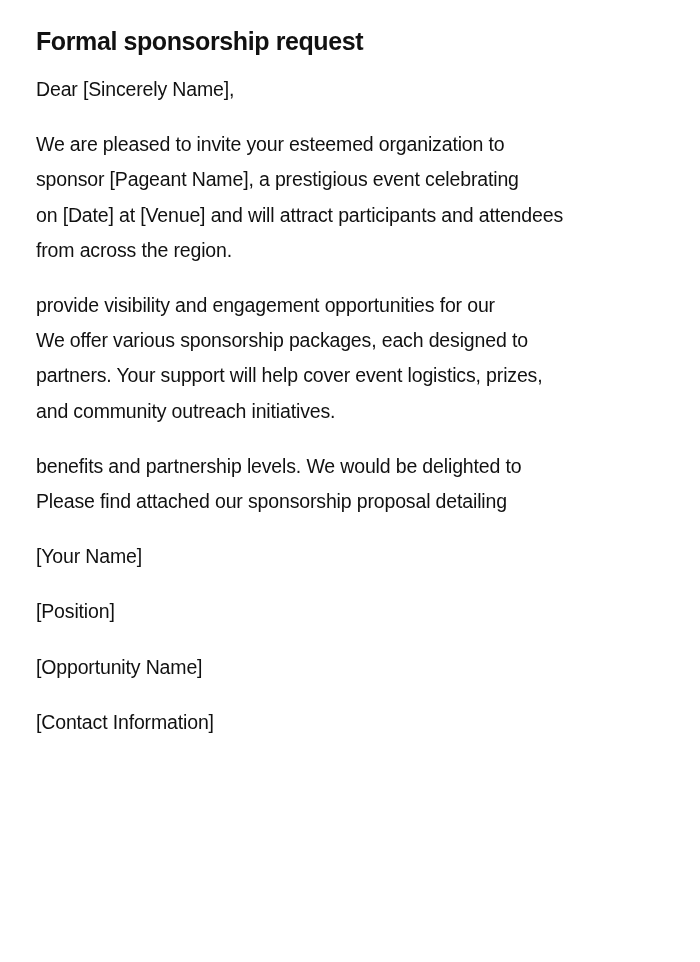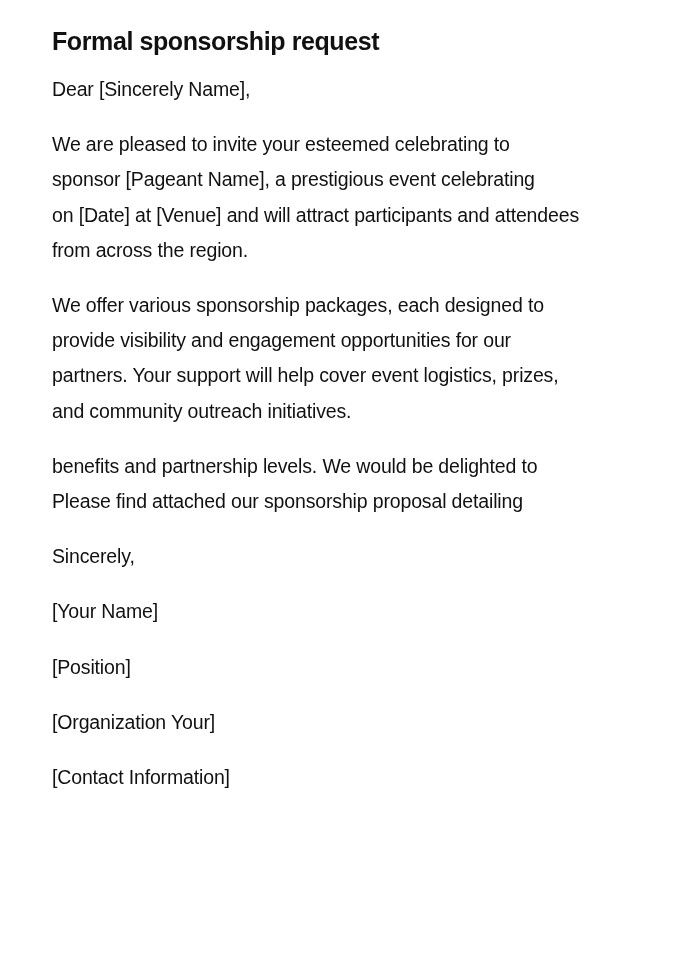--- a/index.html
+++ b/index.html
@@ -9,21 +9,21 @@
     }
     body {
       width: 700px;
       height: 962px;
       overflow: hidden;
       font-family: "Liberation Sans", "DejaVu Sans", sans-serif;
       color: #111111;
     }
     .doc {
       position: relative;
-      padding: 24px 40px 0 52px;
+      padding: 24px 40px 0 36px;
       box-sizing: border-box;
       width: 700px;
     }
     .title {
       font-size: 25px;
       font-weight: bold;
       letter-spacing: -0.4px;
       margin: 0 0 14px 0;
       line-height: 34px;
     }
@@ -42,40 +42,39 @@
 </head>
 <body>
 
 <div class="doc">
   <h1 class="title">Formal sponsorship request</h1>
 
 
   <p class="para">Dear [Sincerely Name],</p>
 
   <p class="para">
-    <span class="line">We are pleased to invite your esteemed celebrating to</span>
+    <span class="line">We are pleased to invite your esteemed organization to</span>
     <span class="line">sponsor [Pageant Name], a prestigious event celebrating</span>
     <span class="line">on [Date] at [Venue] and will attract participants and attendees</span>
     <span class="line">from across the region.</span>
   </p>
 
   <p class="para">
+    <span class="line">provide visibility and engagement opportunities for our</span>
     <span class="line">We offer various sponsorship packages, each designed to</span>
-    <span class="line">provide visibility and engagement opportunities for our</span>
     <span class="line">partners. Your support will help cover event logistics, prizes,</span>
     <span class="line">and community outreach initiatives.</span>
   </p>
 
   <p class="para">
     <span class="line">benefits and partnership levels. We would be delighted to</span>
     <span class="line">Please find attached our sponsorship proposal detailing</span>
   </p>
 
-  <p class="para">Sincerely,</p>
 
   <p class="para">[Your Name]</p>
 
   <p class="para">[Position]</p>
 
-  <p class="para">[Organization Your]</p>
+  <p class="para">[Opportunity Name]</p>
 
   <p class="para">[Contact Information]</p>
 </div>
 
 </body></html>

